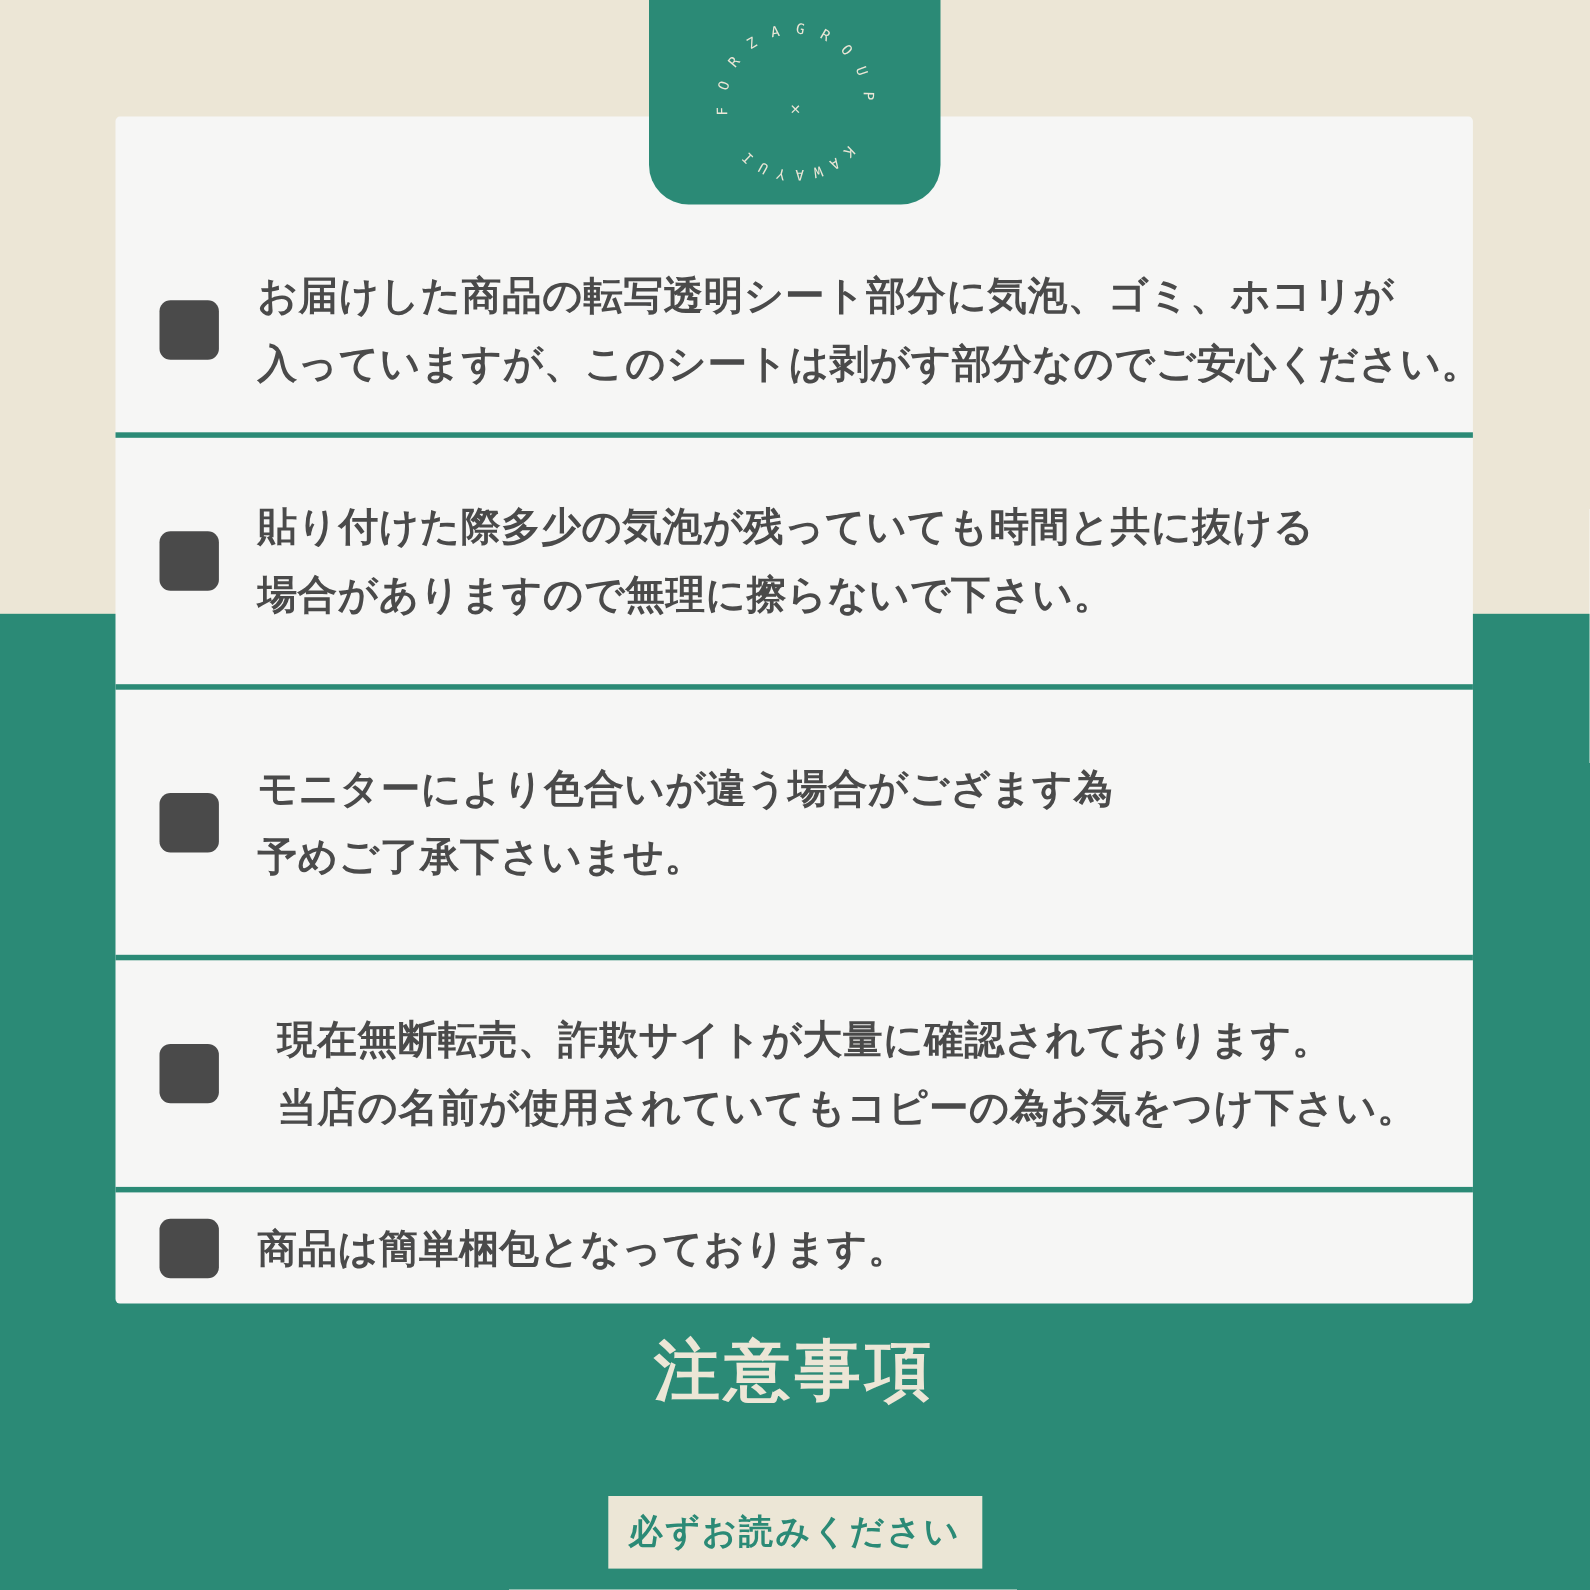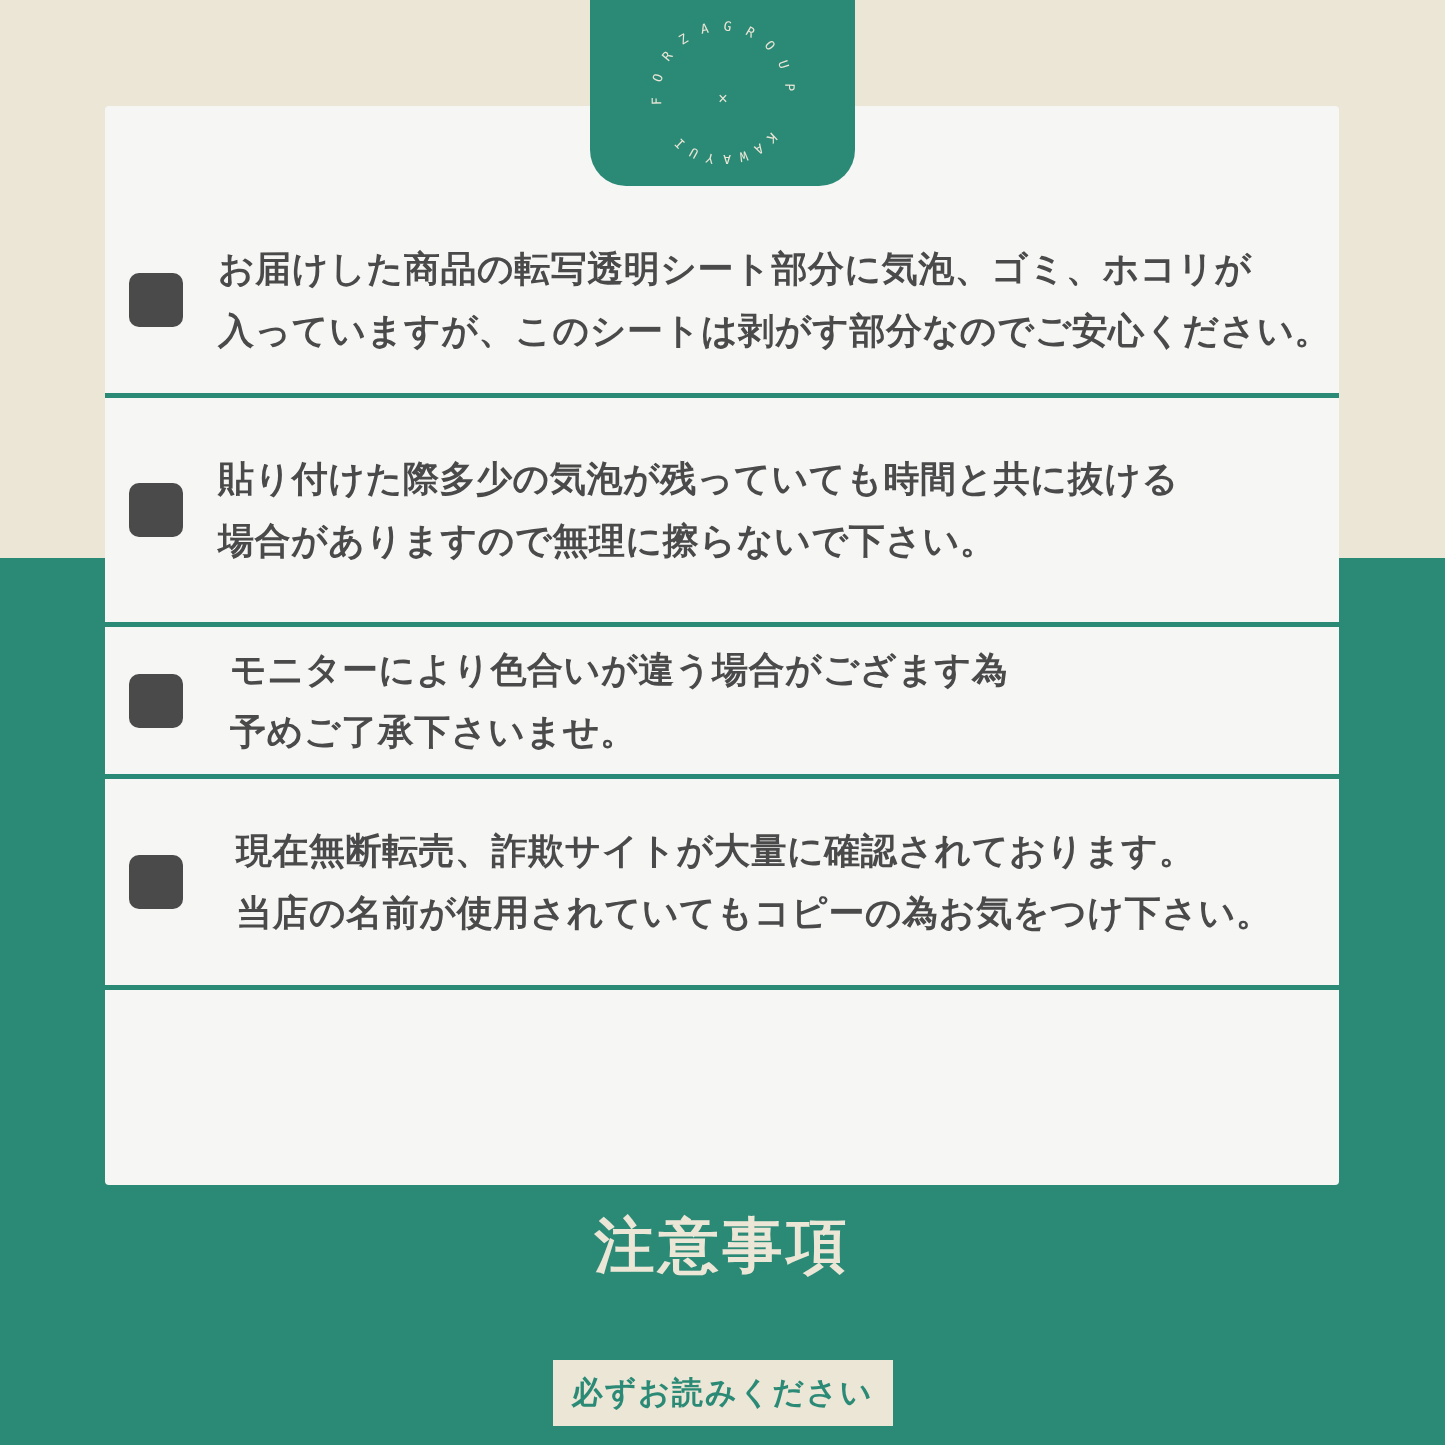--- a/index.html
+++ b/index.html
@@ -33,26 +33,26 @@
     position: absolute;
     left: 105px; top: 106px; width: 1234px; height: 1079px;
     background: #f6f6f5;
     border-radius: 4px;
     z-index: 2;
     display: flex; flex-direction: column;
   }
   .divider { height: 5px; background: #2b8a76; flex: none; }
   .row {
     display: flex; align-items: center;
-    padding-left: 24px; box-sizing: border-box;
+    padding-left: 40px; box-sizing: border-box;
     flex: none;
   }
   .row-1 { height: 287px; padding-top: 101px; }
   .row-2 { height: 224px; }
-  .row-3 { height: 147px; gap: 12px; }
+  .row-3 { height: 241px; }
   .row-4 { height: 206px; gap: 18px; }
   .row-5 { flex: 1 1 auto; }
   .bullet {
     width: 54px; height: 54px; flex: none;
     background: #4a4a4a; border-radius: 10px;
     margin-right: 35px;
   }
   .lines {
     color: #4a4a4a;
     font-size: 36px; font-weight: 700;
@@ -141,19 +141,25 @@
     <div class="row row-4">
       <div class="bullet"></div>
       <div class="lines">
         <div>現在無断転売、詐欺サイトが大量に確認されております。</div>
         <div>当店の名前が使用されていてもコピーの為お気をつけ下さい。</div>
       </div>
     </div>
 
     <div class="divider"></div>
 
+    <div class="row row-5">
+      <div class="bullet"></div>
+      <div class="lines">
+        <div>商品は簡単梱包となっております。</div>
+      </div>
+    </div>
 
   </div>
 
   <div class="title">注意事項</div>
 
   <div class="read-btn">必ずお読みください</div>
 </div>
 
 </body></html>

